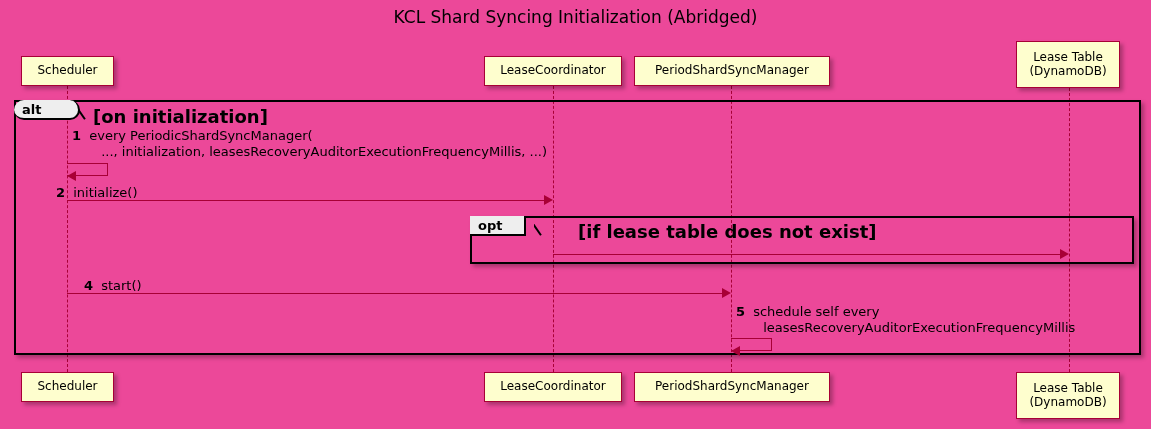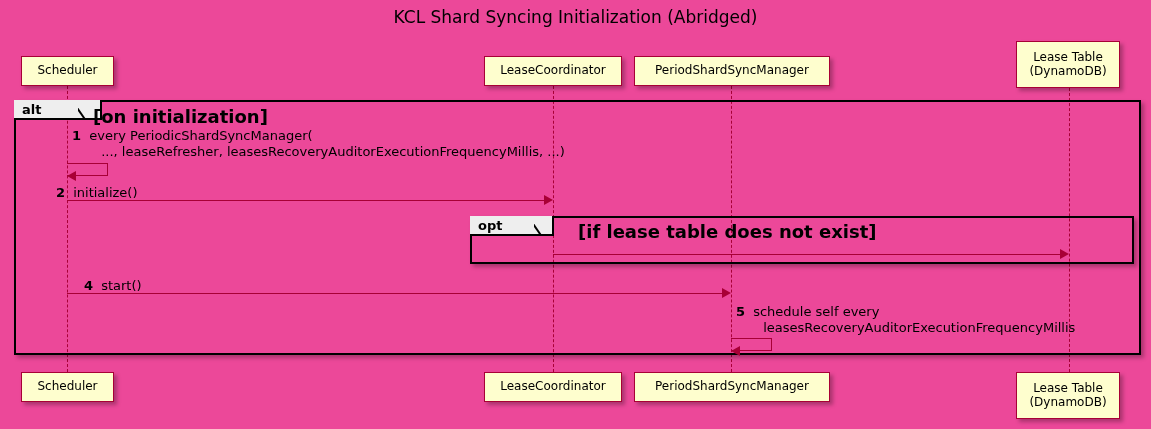--- a/index.html
+++ b/index.html
@@ -149,50 +149,50 @@
   <div class="participant" style="left:634px; top:56px; width:196px; height:30px;">
     <span class="pline">PeriodShardSyncManager</span>
   </div>
 
   <div class="participant" style="left:1016px; top:41px; width:104px; height:47px;">
     <span class="pline">Lease Table</span>
     <span class="pline">(DynamoDB)</span>
   </div>
 
   <div class="fragment" style="left:14px; top:100px; width:1127px; height:255px;"></div>
-  <div class="fragment-label" style="left:14px; top:100px; width:88px; height:20px;">
+  <div class="fragment-label" style="left:14px; top:100px; width:66px; height:20px;border-radius:10px;">
     <span>alt</span>
   </div>
 
   <div style="position:absolute; left:80px; top:100px; width:0; height:0;
               border-left:0 solid transparent;
               border-top:20px solid transparent;
               border-right:14px solid transparent;
               box-sizing:border-box;"></div>
   <div style="position:absolute; left:78px; top:99px; width:16px; height:22px; overflow:hidden;">
     <div style="position:absolute; left:-6px; top:0px; width:24px; height:0;
                 border-top:2px solid #000; transform:rotate(55deg); transform-origin:left top;"></div>
   </div>
   <div class="fragment-cond" style="left:93px; top:106px;">[on initialization]</div>
 
   <div class="fragment" style="left:470px; top:216px; width:664px; height:48px;"></div>
-  <div class="fragment-label" style="left:470px; top:216px; width:84px; height:20px;">
+  <div class="fragment-label" style="left:470px; top:216px; width:56px; height:20px;">
     <span>opt</span>
   </div>
   <div style="position:absolute; left:534px; top:215px; width:16px; height:22px; overflow:hidden;">
     <div style="position:absolute; left:-6px; top:0px; width:24px; height:0;
                 border-top:2px solid #000; transform:rotate(55deg); transform-origin:left top;"></div>
   </div>
   <div class="fragment-cond" style="left:578px; top:221px;text-align:right;">[if lease table does not exist]</div>
 
   <div class="msg-label" style="left:72px; top:128px;">
     <span class="msg-num">1</span>
     <span style="display:inline-block; vertical-align:top; margin-left:4px;">
       <span style="display:block;">every PeriodicShardSyncManager(</span>
-      <span style="display:block; margin-left:12px;">..., leaseRefresher, leasesRecoveryAuditorExecutionFrequencyMillis, ...)</span>
+      <span style="display:block; margin-left:12px;">..., initialization, leasesRecoveryAuditorExecutionFrequencyMillis, ...)</span>
     </span>
   </div>
   <div class="self-loop" style="left:67px; top:163px; width:41px; height:13px;"></div>
   <div class="msg-arrow left" style="left:67px; top:171px;"></div>
 
   <div class="msg-label" style="left:56px; top:185px;">
     <span class="msg-num">2</span>
     <span style="margin-left:4px;">initialize()</span>
   </div>
   <div class="msg-line" style="left:67px; top:200px; width:477px;"></div>

